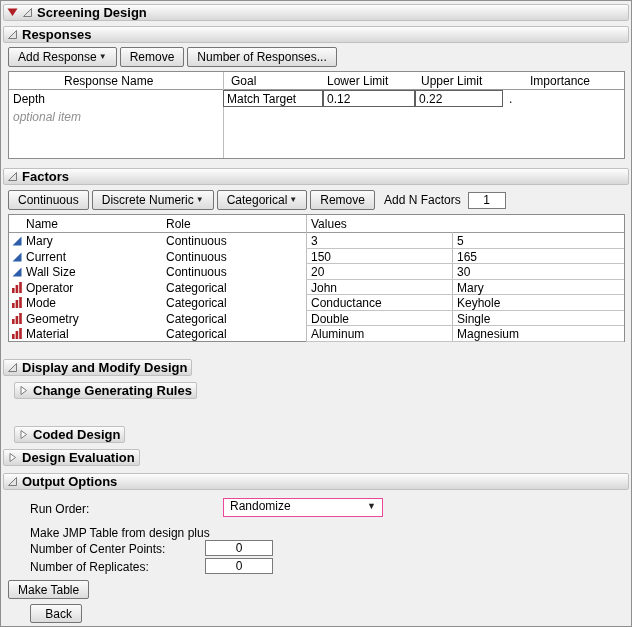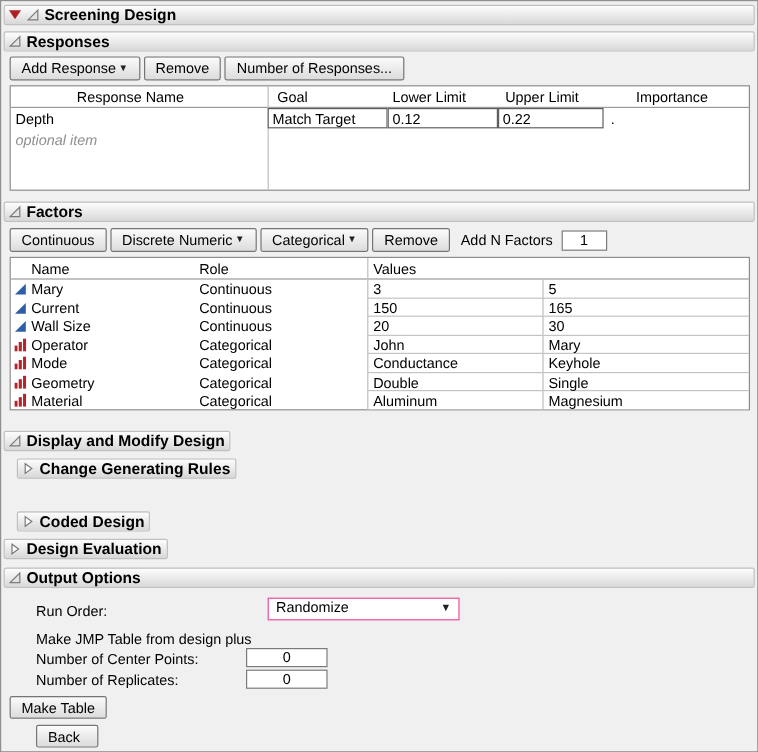--- a/index.html
+++ b/index.html
@@ -64,21 +64,21 @@
     position: absolute; display: flex; align-items: center; justify-content: space-between;
     background: #fff; border: 1px solid #ec4899; padding: 0 6px 3px 6px; cursor: default; margin-left: 15px;
   }
   .combo .combo-arrow { font-size: 9px; color: #222; }
   .numfld {
     position: absolute; border: 1px solid #7a7a7a; background: #fff;
     text-align: center; font: 12px "Liberation Sans", sans-serif; padding: 0;
   }
   .numfld.inline { position: static; width: 38px; height: 17px; margin-left: 4px; }
   .pushbtn {
-    position: absolute; display: inline-flex; align-items: center; justify-content: flex-start;
+    position: absolute; display: inline-flex; align-items: center; justify-content: flex-end;
     border: 1px solid #757575; border-radius: 2px;
     background: linear-gradient(#fbfbfb, #dcdcdc);
     padding: 2px 9px; height: 19px; font-size: 12px; white-space: nowrap; cursor: default;
   }
 </style>
 </head>
 <body>
 
 <div class="window">
 

